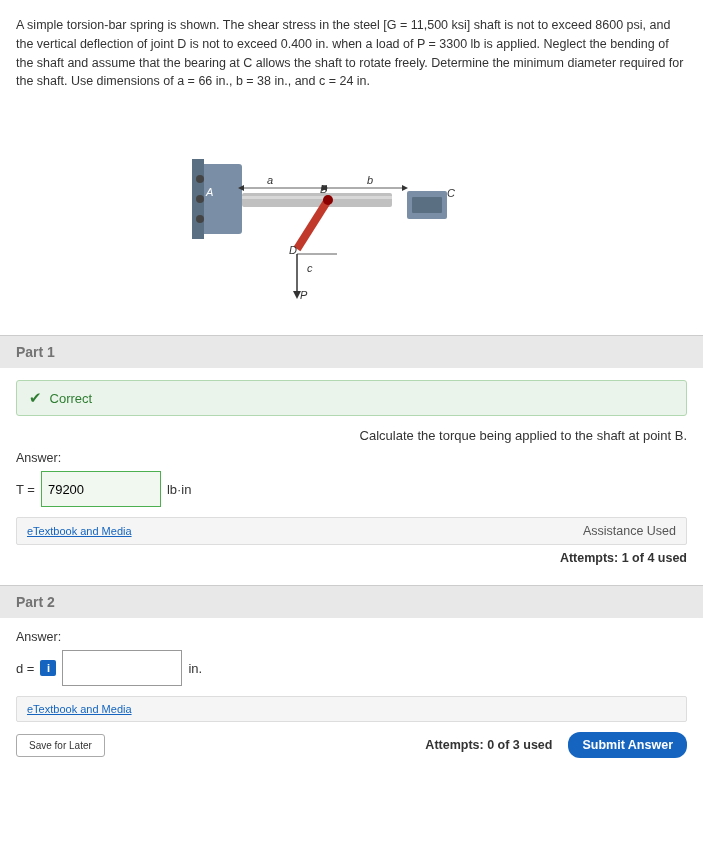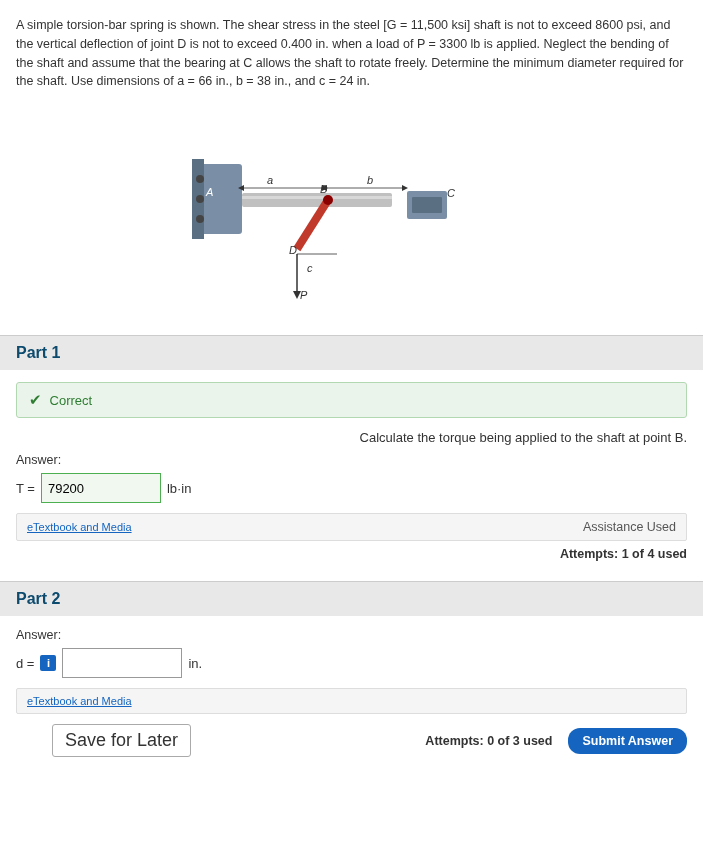--- a/index.html
+++ b/index.html
@@ -34,22 +34,22 @@
       margin: 0;
     }
 
     .part-section {
       margin: 0;
     }
 
     .part-header {
       background: #e8e8e8;
       padding: 8px 16px;
-      color: #0c4a6e;
-      font-size: 16px;
+      color: #737373;
+      font-size: 14px;
       font-weight: bold;
     }
 
     .part-body {
       padding: 12px 16px;
     }
 
     .correct-banner {
       background: #eaf4ea;
       border: 1px solid #b2d8b2;
@@ -91,21 +91,21 @@
       display: flex;
       align-items: center;
       gap: 4px;
     }
 
     .answer-input {
       border: 1px solid #999;
       padding: 4px 6px;
       font-size: 13px;
       width: 120px;
-      height: 30px;
+      height: 36px;
     }
 
     .answer-input.correct {
       background: #f0f8f0;
       border-color: #4caf50;
     }
 
     .unit-label {
       font-size: 13px;
     }
@@ -159,25 +159,24 @@
       display: flex;
       align-items: center;
       justify-content: space-between;
       margin-top: 10px;
     }
 
     .save-later-btn {
       background: #fff;
       border: 1px solid #aaa;
       padding: 5px 12px;
-      font-size: 18px;
+      font-size: 10px;
       border-radius: 3px;
       cursor: pointer;
       color: #333;
-      margin-left: 36px;
     }
 
     .submit-btn {
       background: #1565c0;
       color: #fff;
       border: none;
       padding: 6px 14px;
       font-size: 12.5px;
       border-radius: 12px;
       cursor: pointer;

